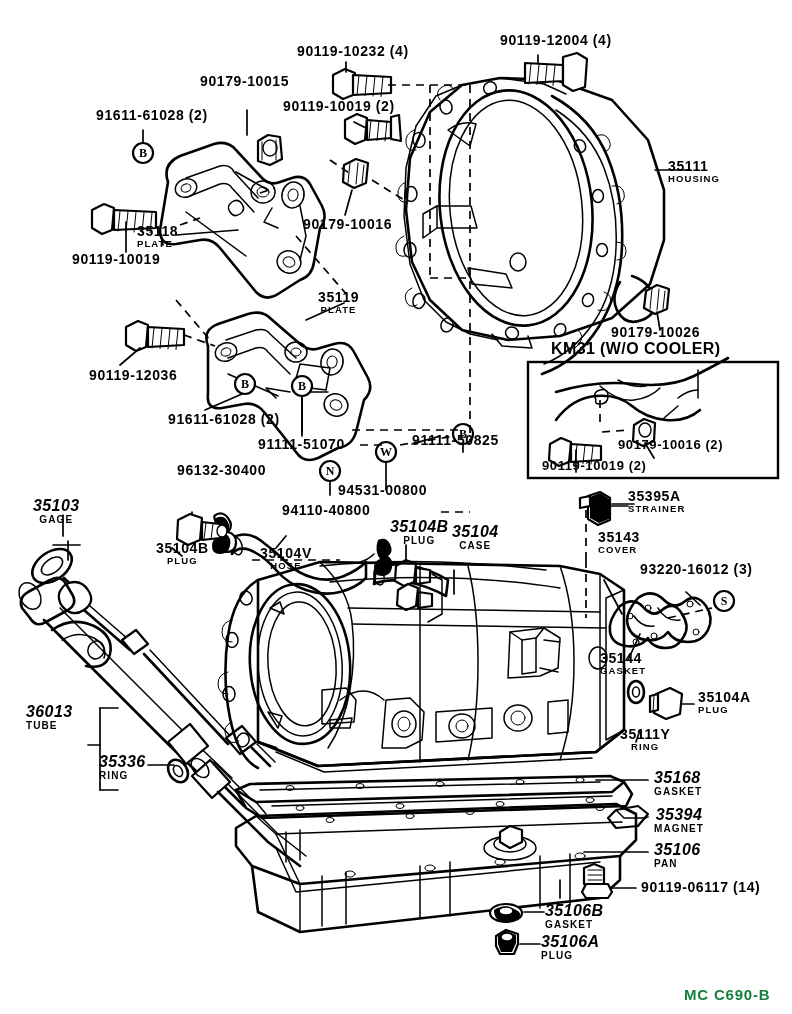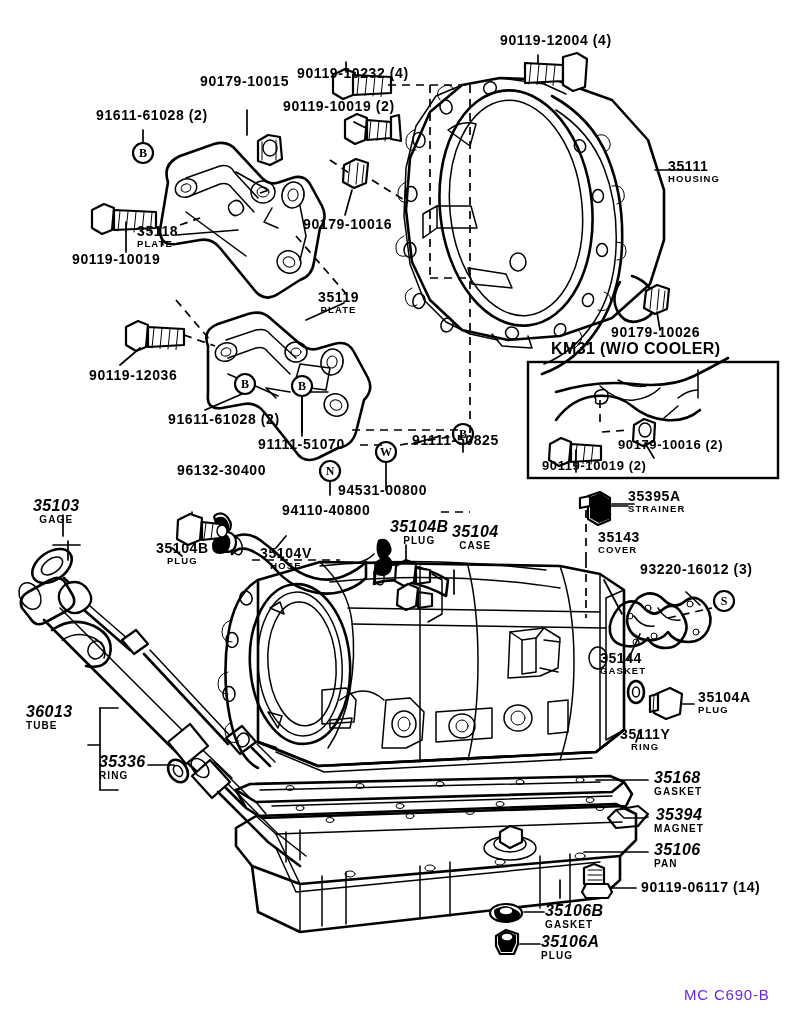--- a/index.html
+++ b/index.html
@@ -47,24 +47,24 @@
     margin-top: 1px;
   }
   .lbl.big .pn { font-size: 16px; letter-spacing: 0.4px; font-style: italic; }
   .lbl.big .sub { font-size: 10px; }
   .lbl.sm .pn { font-size: 13px; }
   .ctr { text-align: center; }
   .lft { text-align: left; }
   .footer {
     position: absolute;
     font-family: "Liberation Sans", sans-serif;
-    font-weight: normal;
+    font-weight: bold;
     font-size: 15px;
     letter-spacing: 0.8px;
-    color: #6d28d9;
+    color: #15803d;
   }
   .inset-title {
     position: absolute;
     font-family: "Liberation Sans", sans-serif;
     font-weight: bold;
     font-size: 16px;
     letter-spacing: 0.4px;
     color: #000;
     white-space: nowrap;
   }
@@ -589,21 +589,21 @@
   </svg>
 
   <div class="lbl ctr" style="left:96px; top:108px;">
     <span class="pn">91611-61028 (2)</span>
   </div>
 
   <div class="lbl ctr" style="left:200px; top:74px;">
     <span class="pn">90179-10015</span>
   </div>
 
-  <div class="lbl ctr" style="left:297px; top:44px;margin-top:22px;">
+  <div class="lbl ctr" style="left:297px; top:44px;">
     <span class="pn">90119-10232 (4)</span>
   </div>
 
   <div class="lbl ctr" style="left:500px; top:33px;">
     <span class="pn">90119-12004 (4)</span>
   </div>
 
   <div class="lbl ctr" style="left:283px; top:99px;">
     <span class="pn">90119-10019 (2)</span>
   </div>

